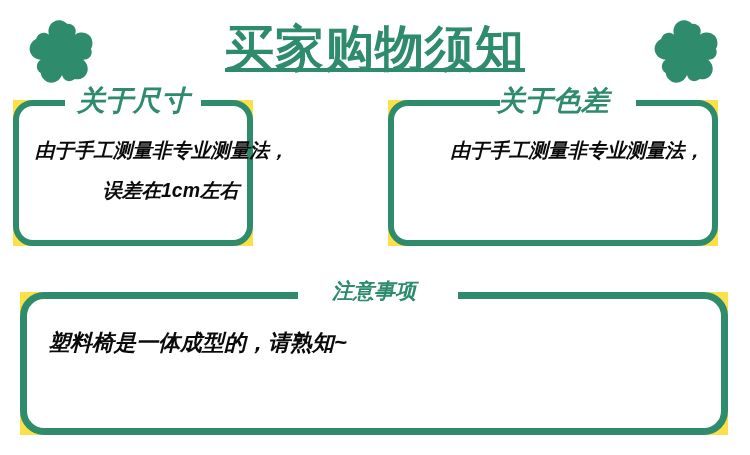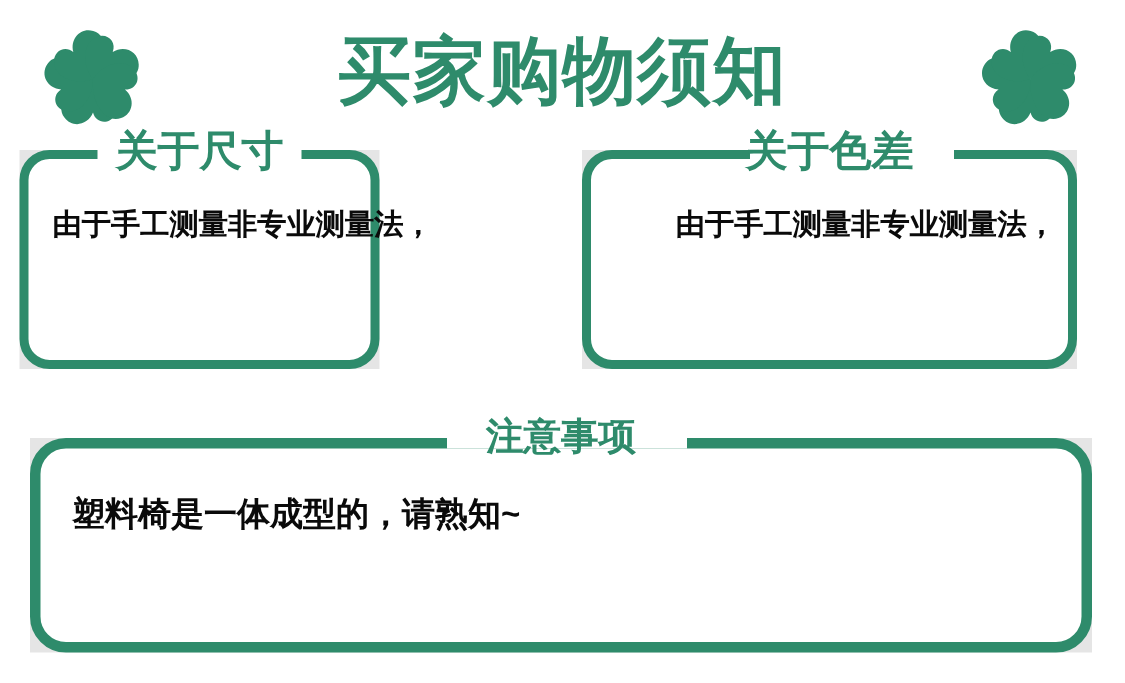--- a/index.html
+++ b/index.html
@@ -16,24 +16,25 @@
   .clover.left{left:19px;}
   .clover.right{left:644px;}
   .clover svg{display:block;width:86px;height:86px;}
   .page-title{
     position:absolute;left:0;top:6px;width:750px;
     text-align:center;
     font-size:49px;line-height:84px;
     font-weight:bold;color:#2E8B6B;
     letter-spacing:1px;
     white-space:nowrap;
+    text-decoration:underline;
   }
 
   
-  .panel{position:absolute;box-sizing:border-box;background:#e5e5e5;}
+  .panel{position:absolute;box-sizing:border-box;background:#fde047;font-style:italic;}
   .panel .frame{
     position:absolute;inset:0;
     box-sizing:border-box;
     border:6px solid #2E8B6B;
     border-radius:20px;
     background:#ffffff;
   }
   .panel .panel-title{
     position:absolute;left:0;width:100%;
     text-align:center;
@@ -70,21 +71,21 @@
   }
   #panel-size{left:13px;width:240px;}
   #panel-size .title-mask{left:52px;width:136px;}
   #panel-color{left:388px;width:330px;}
   #panel-color .title-mask{left:112px;width:136px;}
 
   
   #panel-notice{left:20px;top:292px;width:708px;height:143px;}
   #panel-notice .frame{border-width:7px;border-radius:24px;}
   #panel-notice .panel-title{
-    top:-22px;font-size:25px;line-height:42px;
+    top:-22px;font-size:21px;line-height:42px;
   }
   #panel-notice .title-mask{
     left:278px;width:160px;top:0px;height:7px;
   }
   #panel-notice .body{
     left:28px;right:16px;top:26px;
     font-size:22px;line-height:49px;
   }
 </style>
 </head>
@@ -144,20 +145,21 @@
       </svg>
     </div>
   </div>
 
   <div class="panel panel-small" id="panel-size">
     <div class="frame"></div>
     <div class="title-mask"></div>
     <div class="panel-title">关于尺寸</div>
     <div class="body">
       <div class="line">由于手工测量非专业测量法，</div>
+      <div class="line">误差在1cm左右</div>
     </div>
   </div>
 
   <div class="panel panel-small" id="panel-color">
     <div class="frame"></div>
     <div class="title-mask"></div>
     <div class="panel-title">关于色差</div>
     <div class="body">
       <div class="line">由于手工测量非专业测量法，</div>
     </div>

